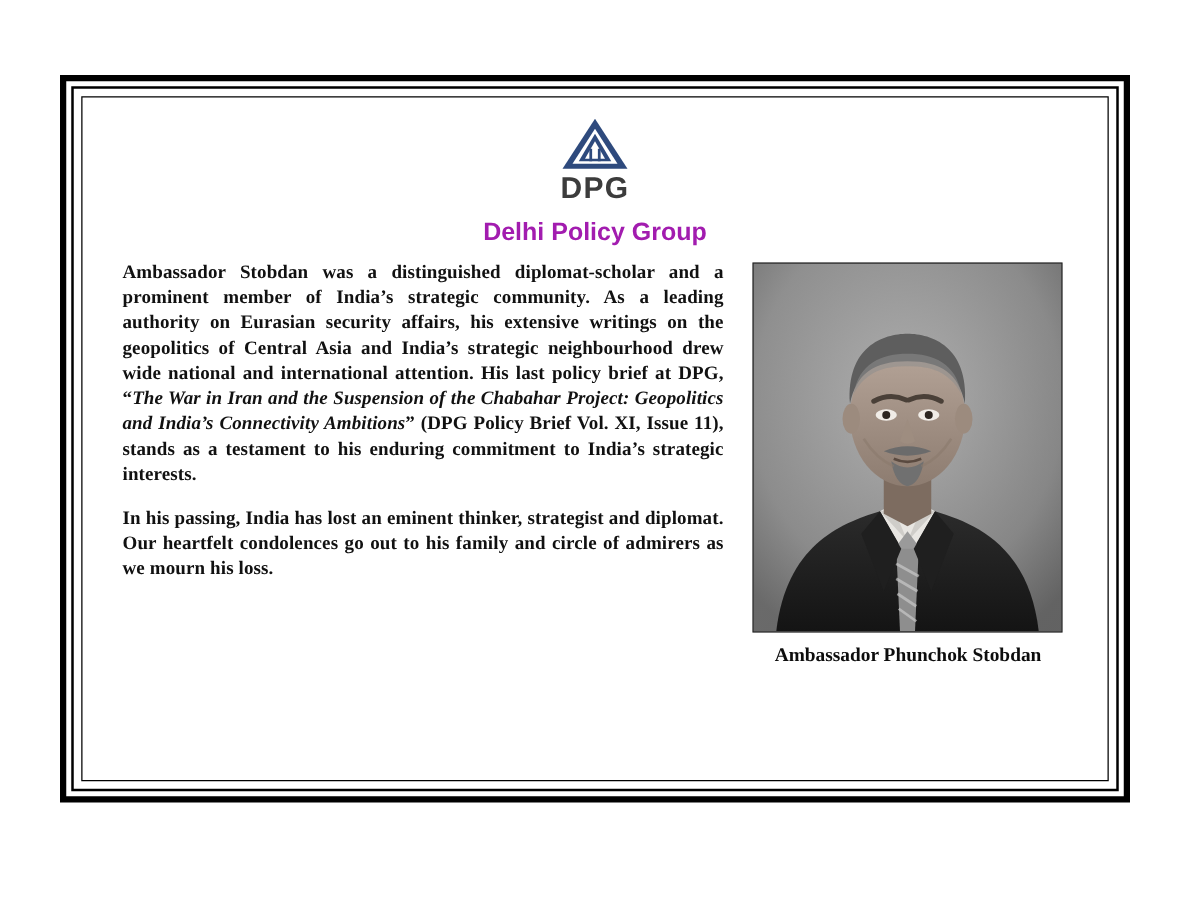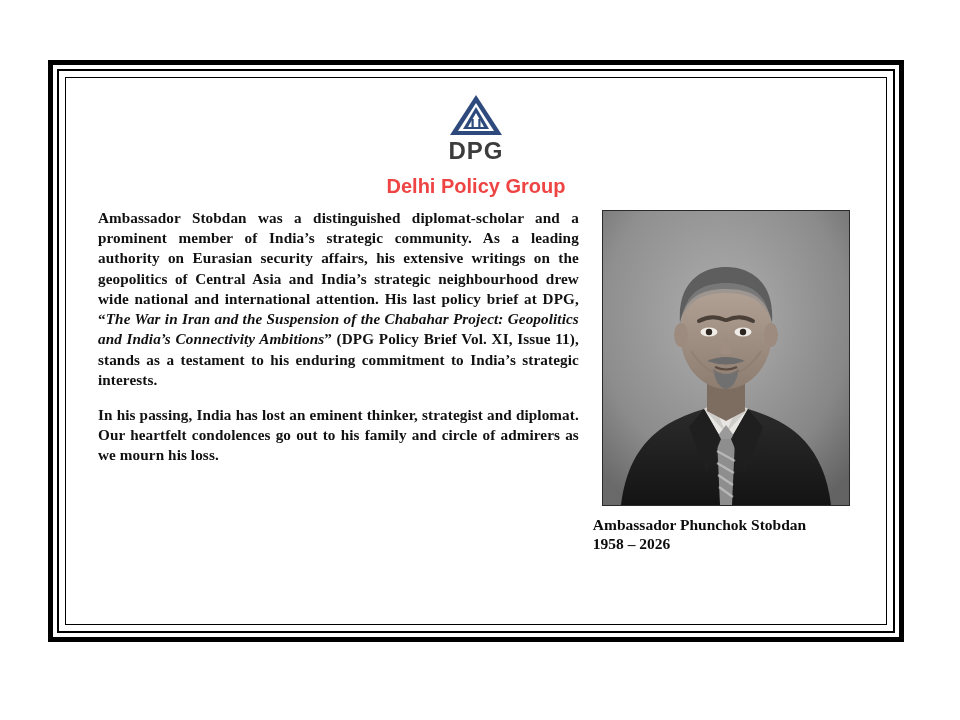--- a/index.html
+++ b/index.html
@@ -75,21 +75,21 @@
     font-size: 24px;
     letter-spacing: 1px;
     color: #3c3c3c;
     margin-top: 1px;
   }
   .logo-name {
     display: block;
     font-family: "Liberation Sans", sans-serif;
     font-weight: bold;
     font-size: 20px;
-    color: #ef4444;
+    color: #a21caf;
     margin-top: 10px;
   }
 
   
   .content {
     position: absolute;
     left: 32px;
     top: 130px;
     right: 26px;
     bottom: 14px;
@@ -116,21 +116,21 @@
   }
   .para:last-child { margin-bottom: 0; }
 
   .para em {
     font-style: italic;
     font-family: Liberation Serif, serif;
   }
 
   .photo-col {
     width: 270px;
-    text-align: left;
+    text-align: center;
     padding-top: 2px;
   }
 
   .photo {
     position: relative;
     width: 248px;
     height: 296px;
     margin: 0 auto;
     border: 1px solid #2a2a2a;
     box-sizing: border-box;
@@ -255,21 +255,20 @@
                 <path d="M104 150 q 19 -8 38 0 q -19 7 -38 0 Z" fill="#6b6b6b"></path>
                 <path d="M110 158 q 13 10 26 0 q -3 18 -13 20 q -10 -2 -13 -20 Z" fill="#707070"></path>
 
                 <path d="M112 156 q 11 5 22 0" stroke="#5a4a40" stroke-width="2" fill="none"></path>
 
                 <path d="M88 140 q 10 16 24 22" stroke="#8a7a6d" stroke-width="2" fill="none" opacity="0.6"></path>
                 <path d="M158 140 q -10 16 -24 22" stroke="#8a7a6d" stroke-width="2" fill="none" opacity="0.6"></path>
               </svg>
             </div>
             <div class="caption">Ambassador Phunchok Stobdan</div>
-            <div class="caption-dates">1958 – 2026</div>
           </div>
 
         </div>
 
       </div>
     </div>
   </div>
 </div>
 
 </body></html>

